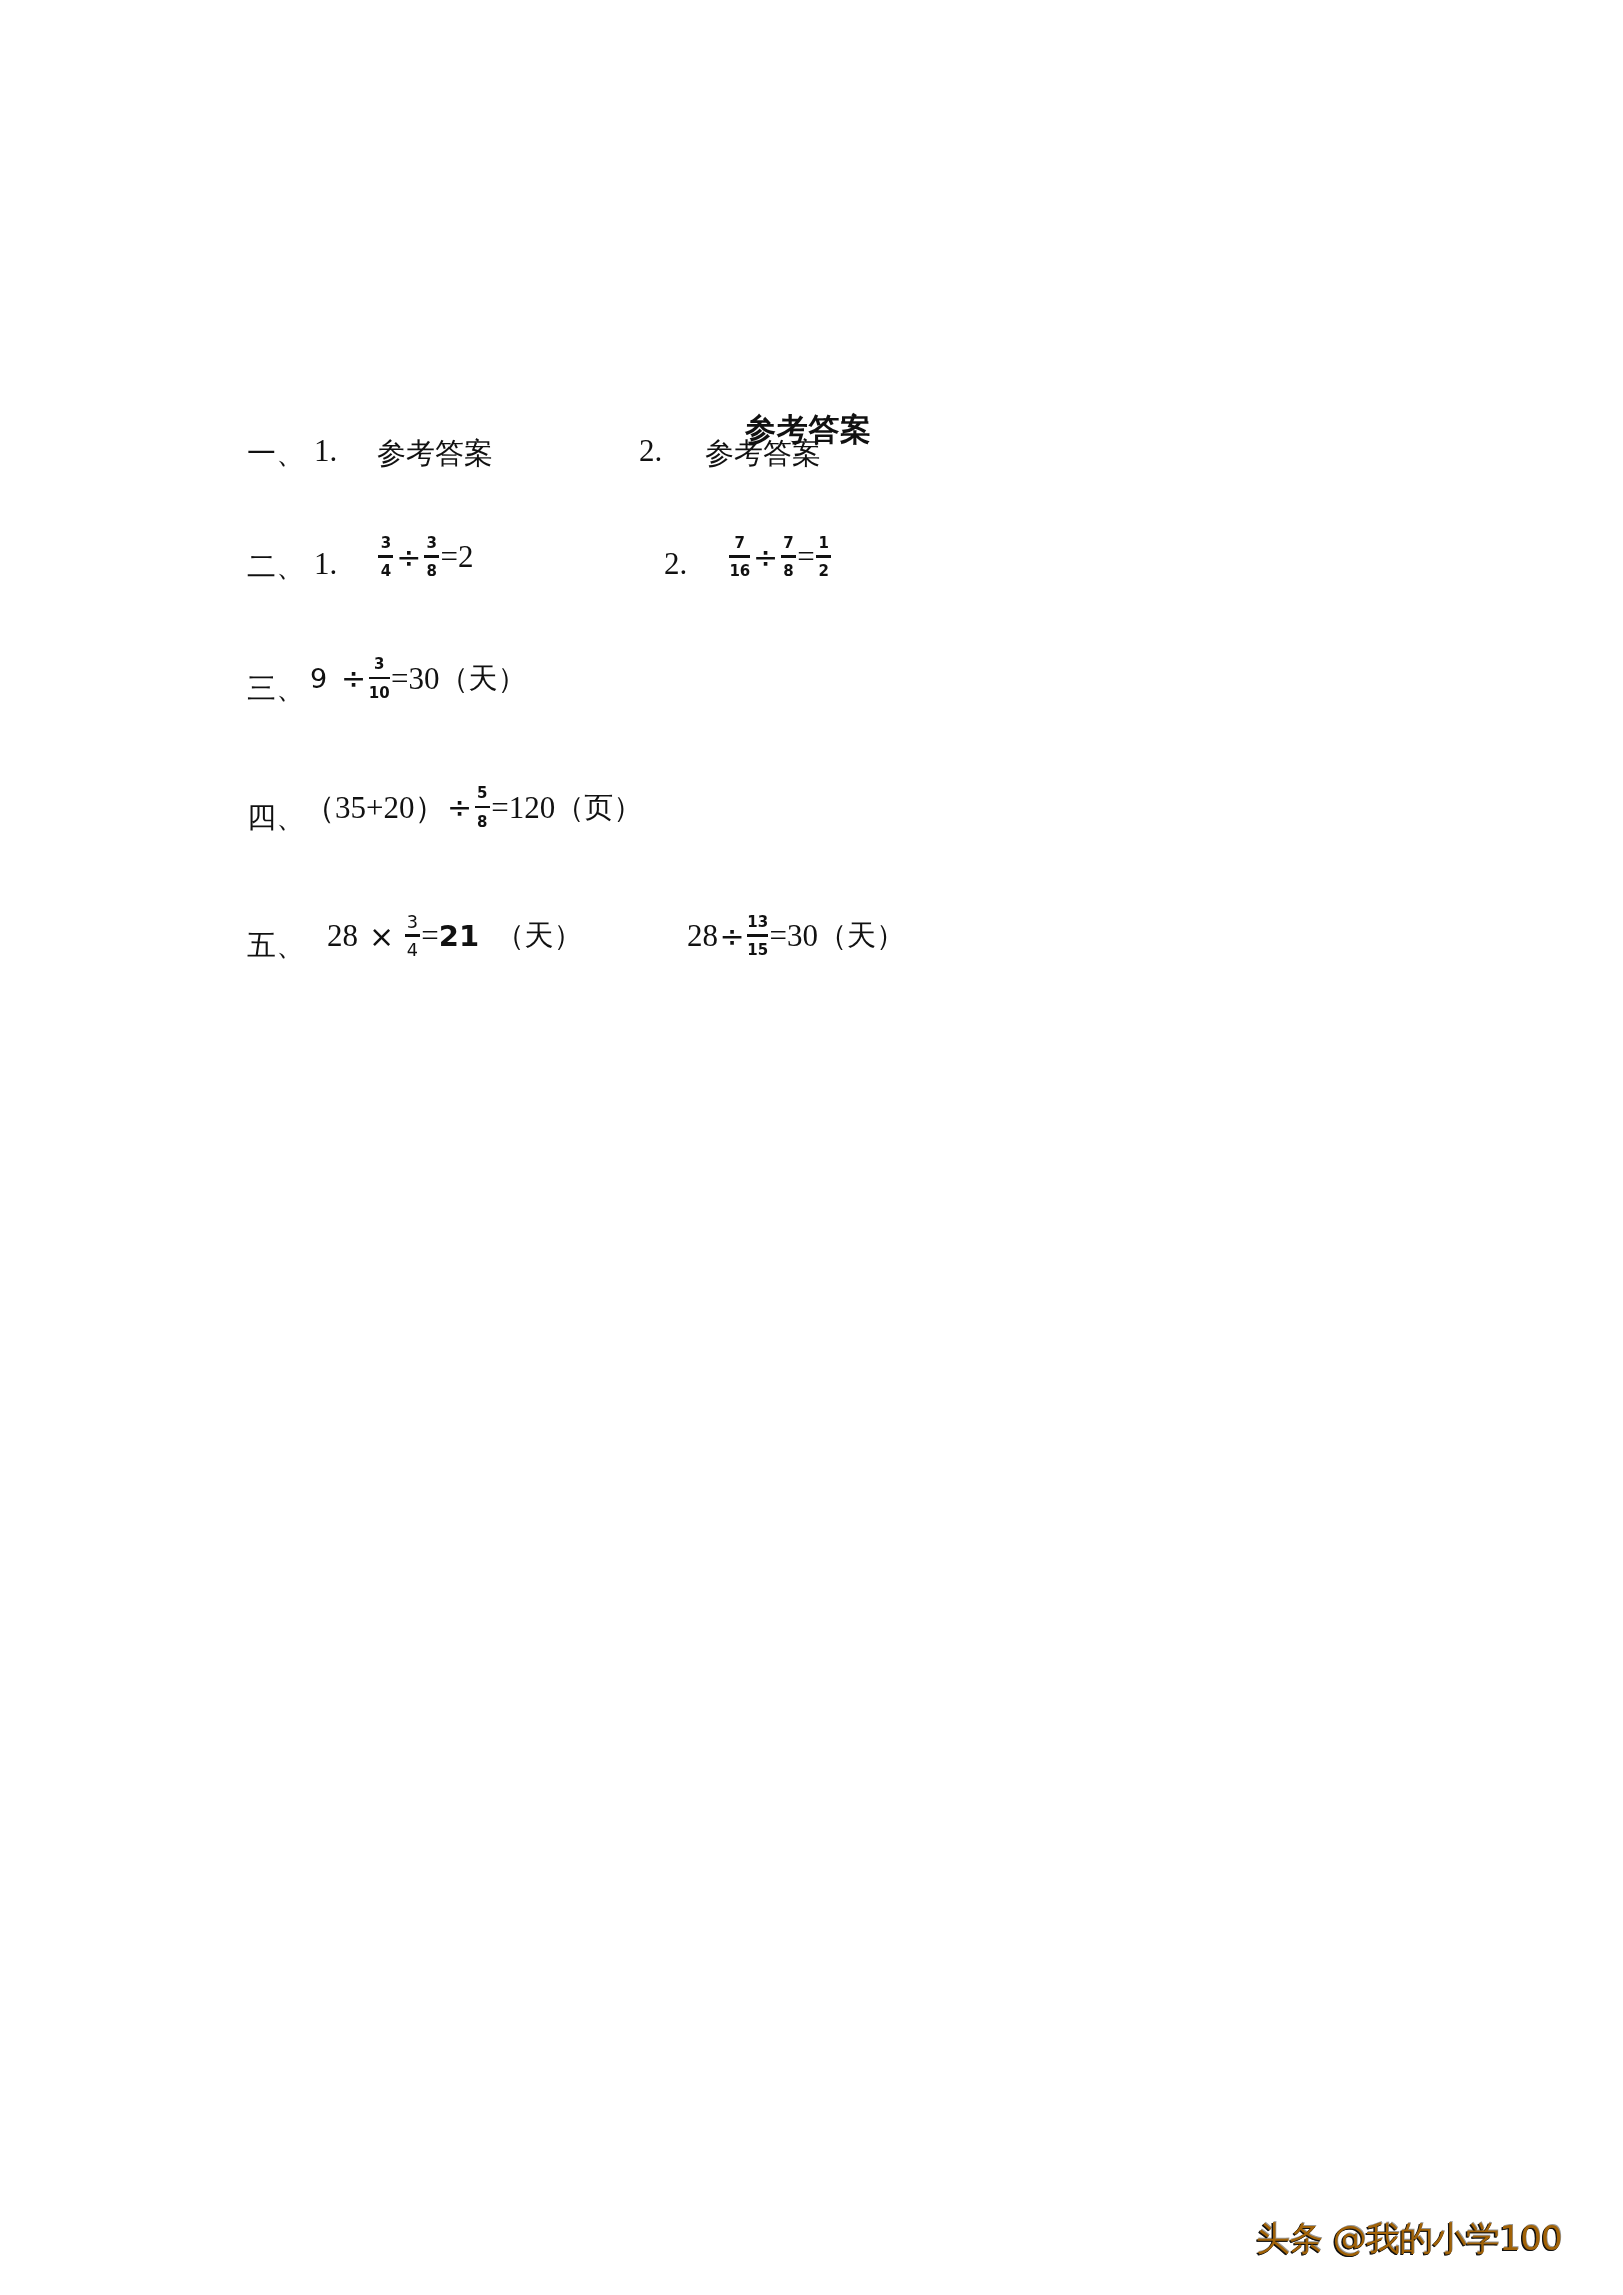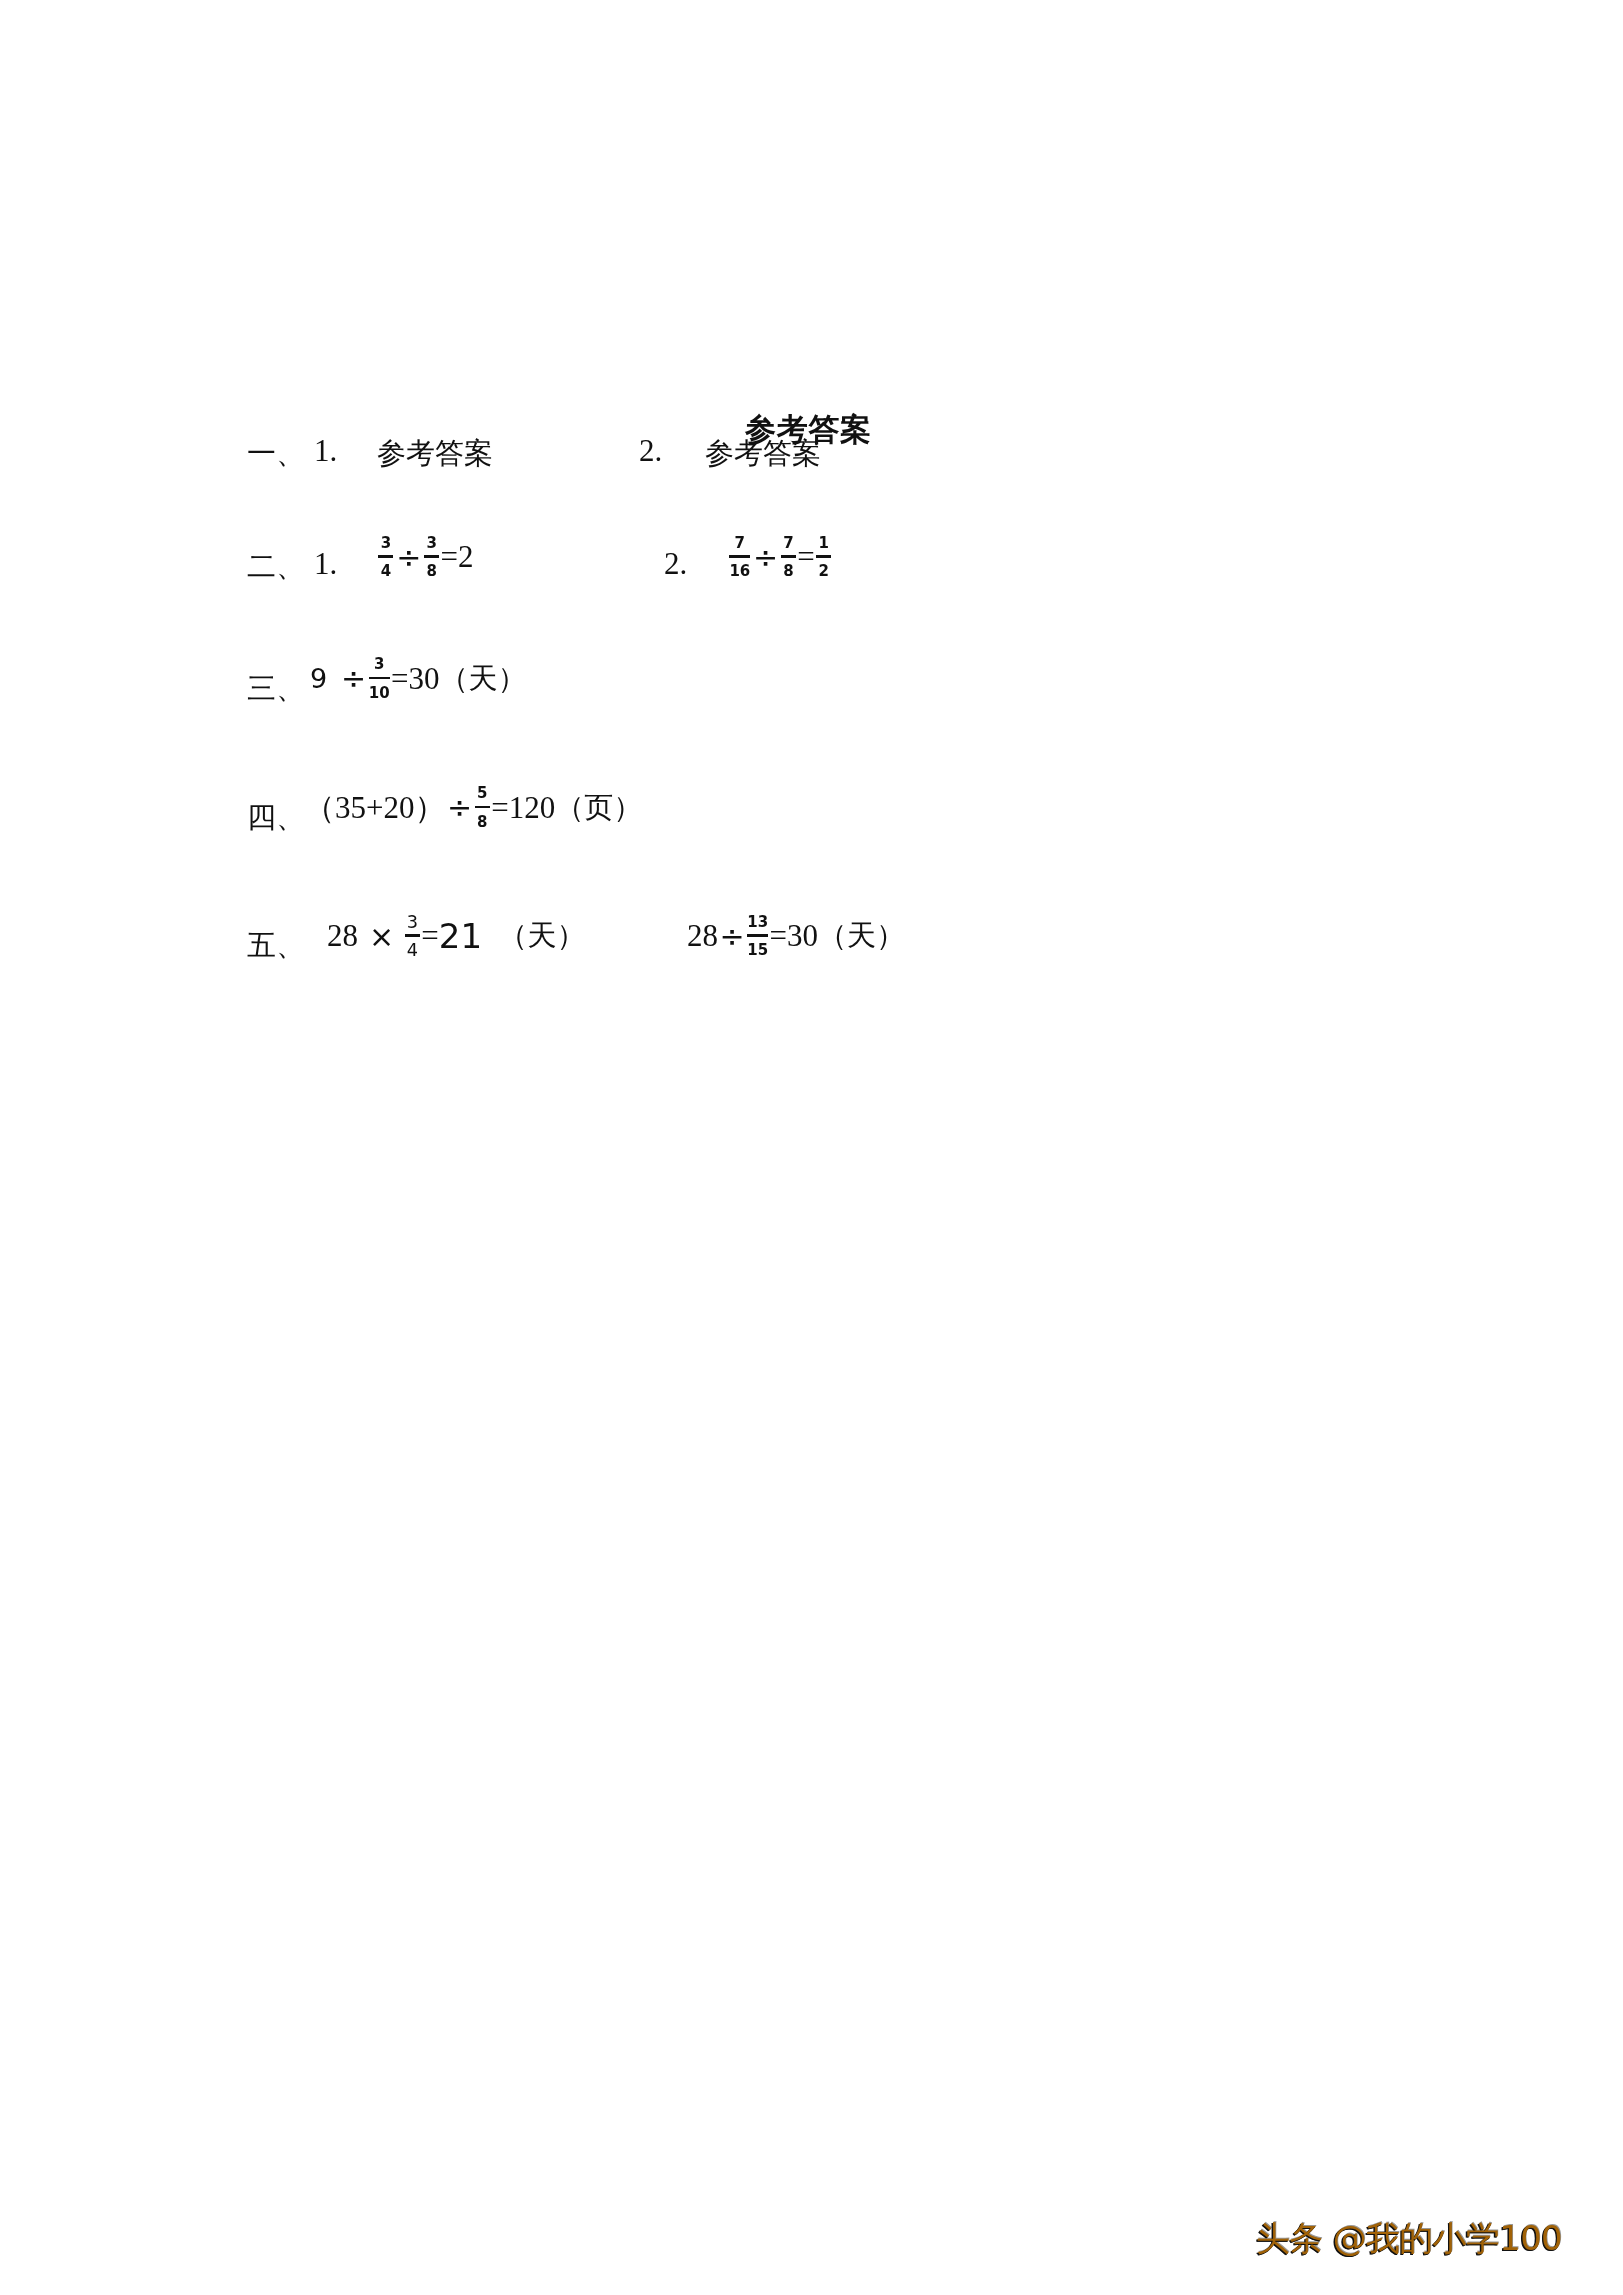--- a/index.html
+++ b/index.html
@@ -153,21 +153,21 @@
   <span class="cjk" style="left:0; top:19px;">五、</span>
   <span class="expr" style="left:80px; top:6.8px;">
     <span style="margin-right:9.5px;">28</span>
     <span class="op" style="margin-right:9.5px;">×</span>
     <span class="frac" style="font-weight:normal; font-size:17.7px;">
       <span>3</span>
       <span class="bar"></span>
       <span>4</span>
     </span>
     <span>=</span>
-    <span class="sans" style="font-size:34px; margin-right:16.4px;">21</span>
+    <span class="sans" style="font-size:29px; margin-right:16.4px;font-weight:bold;">21</span>
     <span class="cjk" style="font-size:29px;">（天）</span>
   </span>
   <span class="expr" style="left:440px; top:6.8px;">
     <span>28</span>
     <span class="op">÷</span>
     <span class="frac">
       <span>13</span>
       <span class="bar"></span>
       <span>15</span>
     </span>

